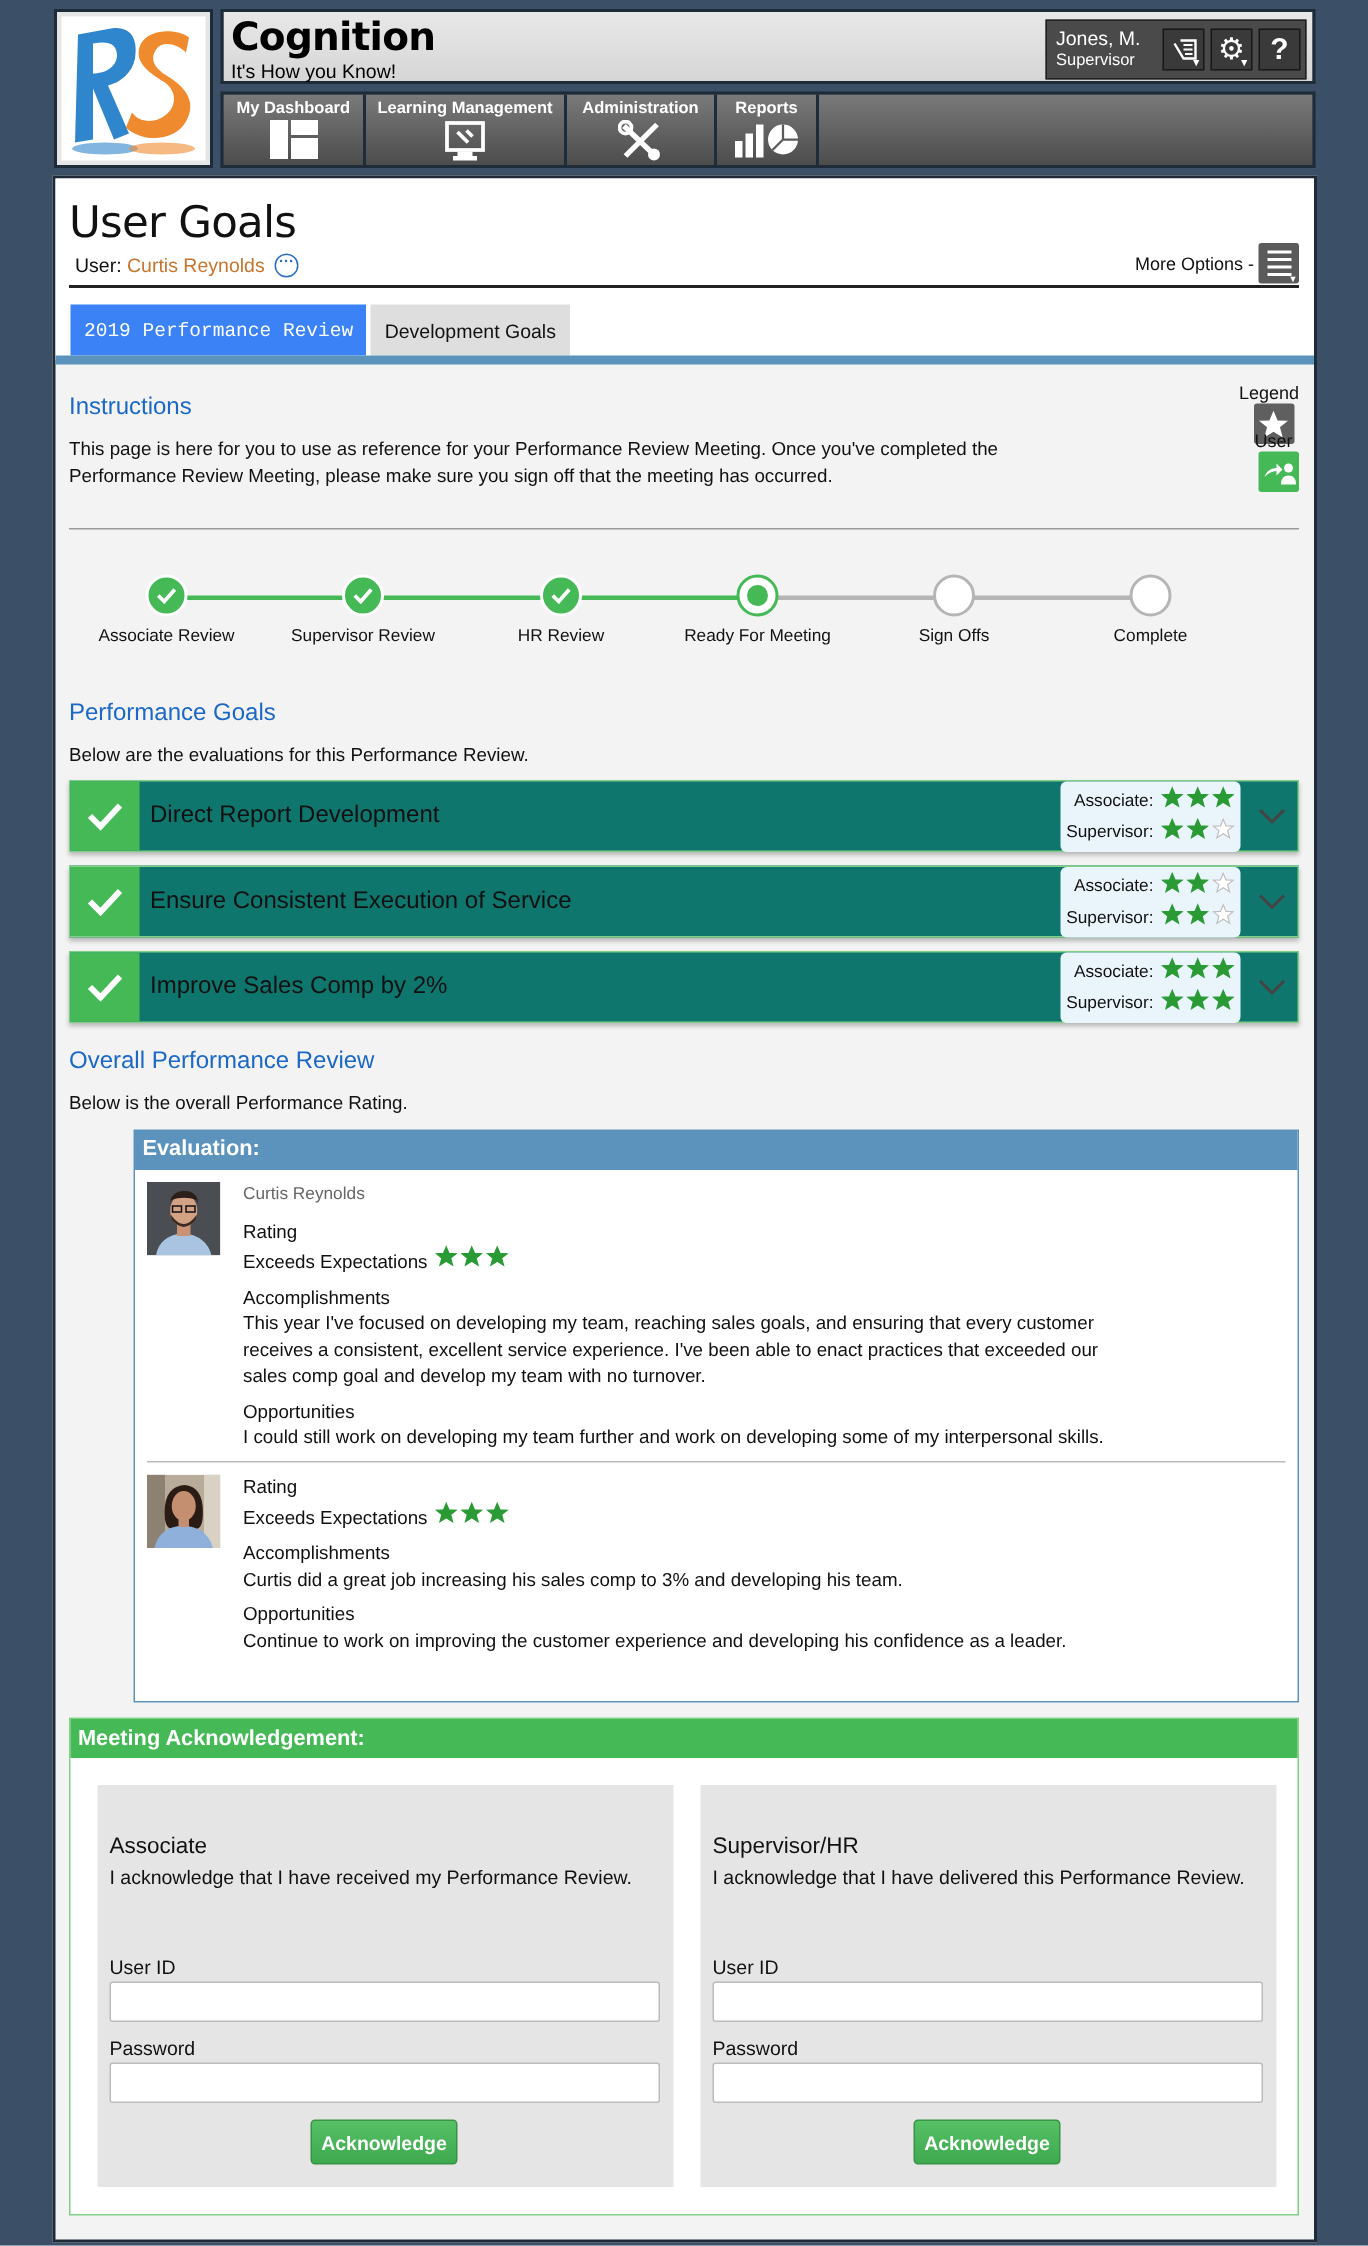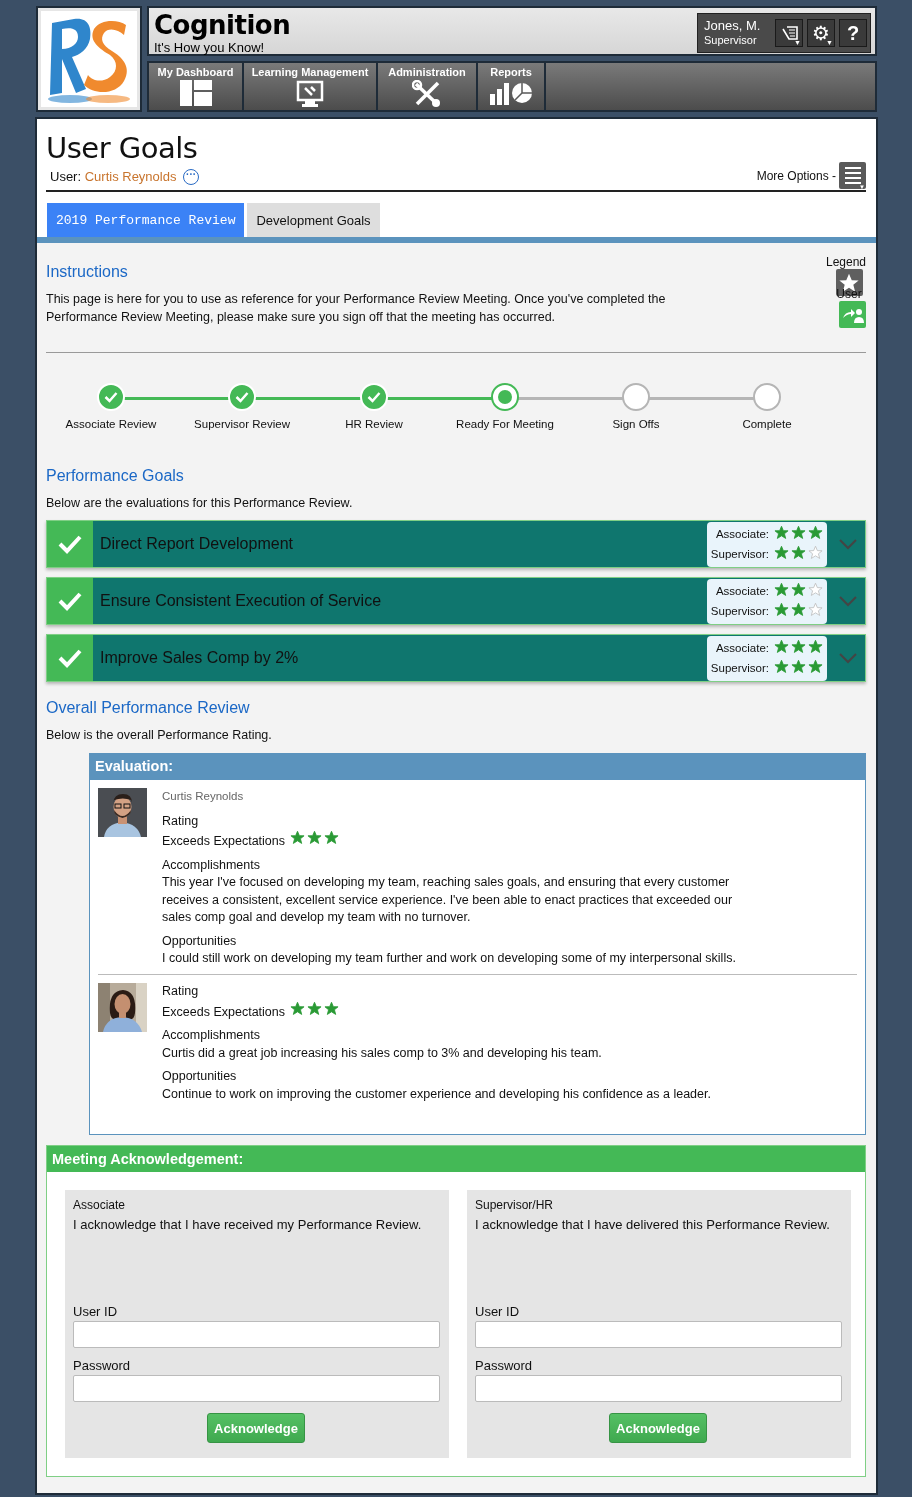--- a/index.html
+++ b/index.html
@@ -106,21 +106,21 @@
   .eval-entry { position: absolute; left: 8px; right: 8px; }
   .avatar { position: absolute; left: 0; top: 0; width: 49px; height: 49px; overflow: hidden; }
   .eval-content { position: absolute; left: 64px; right: 0; top: 0; font-size: 12.5px; line-height: 17.5px; }
   .eval-name { color: #666; font-size: 11.5px; margin-bottom: 7px; }
   .eval-label { margin-top: 6px; }
   .eval-div { position: absolute; left: 8px; right: 8px; height: 1px; background: #bbb; }
   
   .ack-box { position: absolute; left: 9px; right: 10px; top: 1026px; height: 332px; background: #fff; border: 1.5px solid #7fcf85; }
   .ack-head { height: 26px; background: #44b956; color: #fff; font-size: 14.5px; font-weight: bold; padding-left: 5px; line-height: 26px; }
   .ack-panel { position: absolute; top: 44px; width: 384px; height: 268px; background: #e5e5e5; padding: 8px 8px 0 8px; }
-  .ack-panel h3 { font-size: 12px; font-weight: normal; margin-bottom: 5px; }
+  .ack-panel h3 { font-size: 15px; font-weight: normal; margin-bottom: 5px; margin-top: 24px; }
   .ack-panel .desc { font-size: 13px; }
   .fld-label { position: absolute; left: 8px; font-size: 13px; }
   .fld { position: absolute; left: 8px; width: 367px; height: 27px; background: #fff; border: 1px solid #bbb; border-radius: 2px; }
   .ack-btn {
     position: absolute; left: 142px; top: 223px; width: 98px; height: 30px; background: linear-gradient(#55c064, #3fa94f);
     border: 1px solid #369444; border-radius: 3px; color: #fff; font-size: 13px; font-weight: bold; display: flex; align-items: center; justify-content: center; cursor: pointer;
   }
 </style>
 </head>
 <body>

